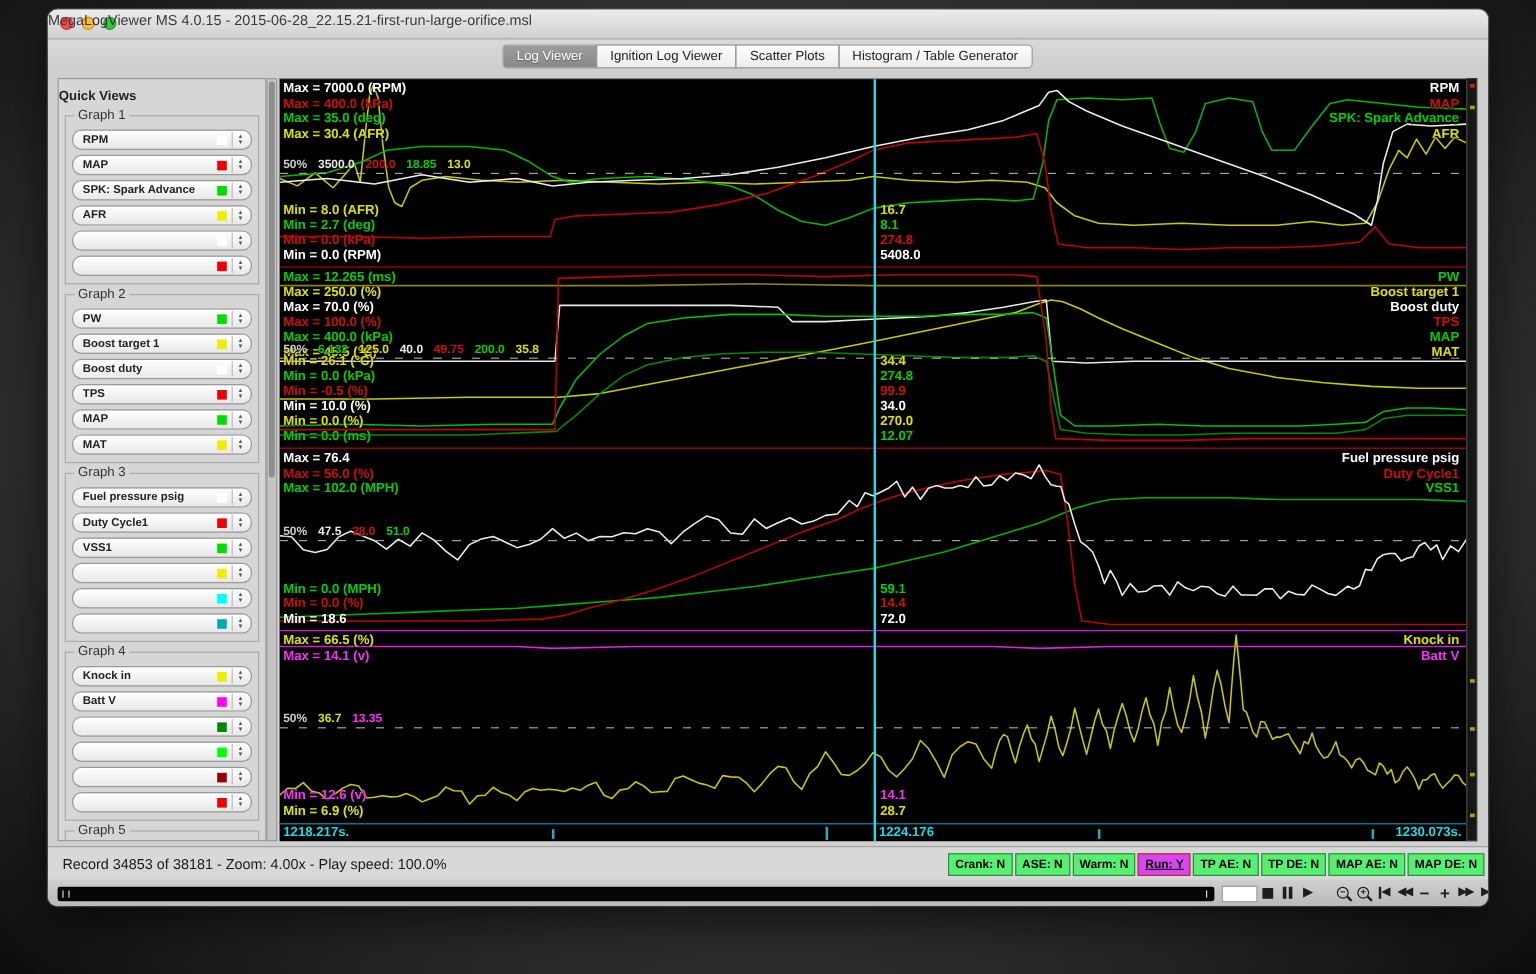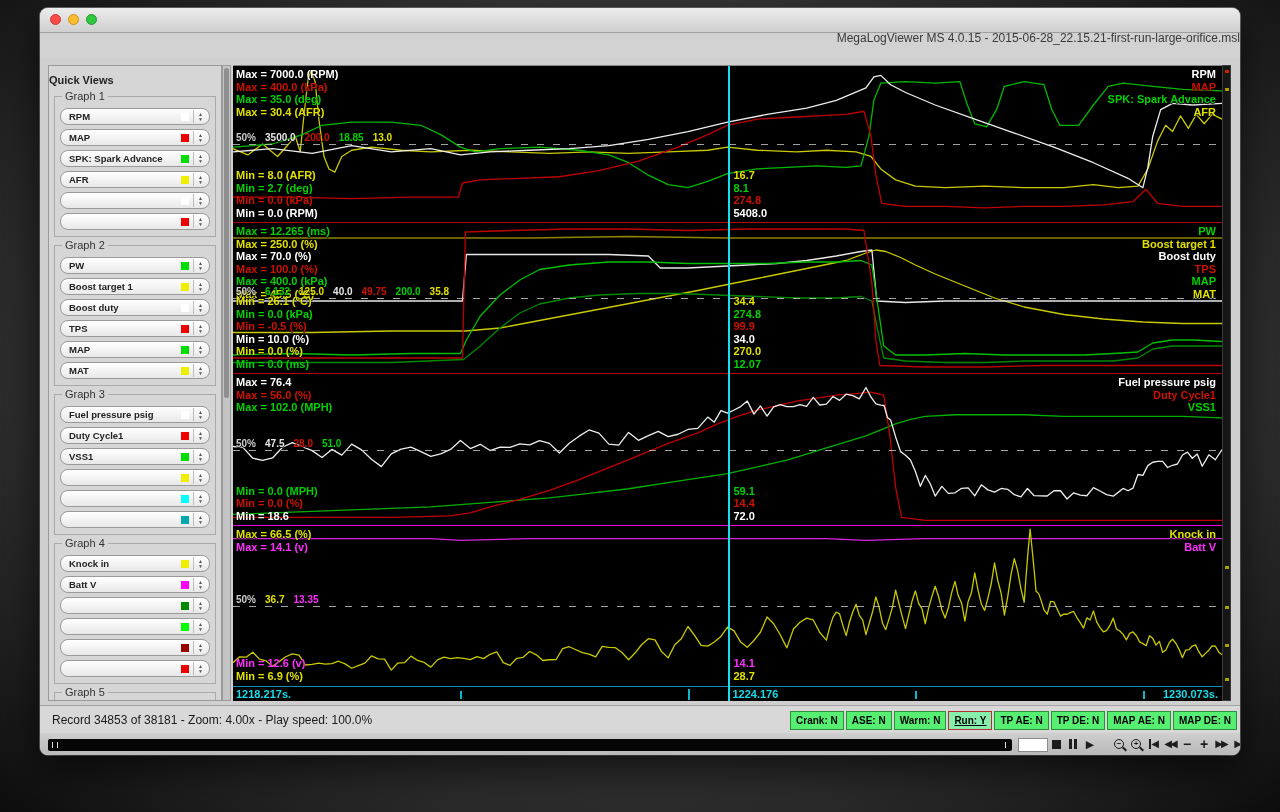--- a/index.html
+++ b/index.html
@@ -4,21 +4,21 @@
 <style>
   html,body{margin:0;padding:0;background:#000;}
   .screen{position:relative;width:1280px;height:812px;overflow:hidden;
     background:radial-gradient(ellipse at 50% 45%, #5a5a5a 0%, #3c3c3c 55%, #0d0d0d 100%);
     font-family:"Liberation Sans",sans-serif;}
   .window{position:absolute;left:40px;top:8px;width:1200px;height:747px;border-radius:8px;
     background:#d2d2d2;box-shadow:0 14px 44px rgba(0,0,0,.75), 0 0 0 1px #6f6f6f;overflow:hidden;}
   
   .titlebar{position:absolute;left:0;top:0;width:100%;height:24px;
     background:linear-gradient(#ececec,#cfcfcf);border-bottom:1px solid #9f9f9f;}
-  .title{position:absolute;left:0;right:0;top:23px;text-align:right;font-size:12px;color:#3a3a3a;}
+  .title{position:absolute;left:0;right:0;top:2px;text-align:left;font-size:12px;color:#3a3a3a;}
   .lights{position:absolute;left:10px;top:6px;display:flex;gap:7px;}
   .light{width:11px;height:11px;border-radius:50%;}
   .light.r{background:#fb4a47;border:1px solid #c63a36;box-sizing:border-box}
   .light.y{background:#fdbc2f;border:1px solid #c98f1c;box-sizing:border-box}
   .light.g{background:#2fc93f;border:1px solid #24962f;box-sizing:border-box}
   
   .tabbar{position:absolute;left:0;top:25px;width:100%;height:26px;background:linear-gradient(#d9d9d9,#cdcdcd);}
   .tabs{position:absolute;left:50%;top:4px;transform:translateX(-50%);display:flex;}
   .tab{padding:3px 11px;font-size:11px;color:#222;background:linear-gradient(#fdfdfd,#ececec);
     border:1px solid #9c9c9c;margin-left:-1px;white-space:nowrap;}
@@ -66,21 +66,21 @@
   .tick{position:absolute;top:4px;width:2px;height:8px;background:#0fb7cc;}
   .g-scroll{position:absolute;left:1182px;top:6px;width:9px;height:636px;background:#161616;
     border:1px solid #3a3a3a;box-sizing:border-box;}
   .g-scroll span{position:absolute;left:2px;width:4px;height:3px;display:block;}
   
   .statusbar{position:absolute;left:0;top:697px;width:100%;height:28px;background:#d8d8d8;
     border-top:1px solid #a2a2a2;box-sizing:border-box;}
   .rec{position:absolute;left:12px;top:7px;font-size:12px;color:#1a1a1a;}
   .badges{position:absolute;right:3px;top:5px;display:flex;gap:2px;}
   .badge{font-size:10px;font-weight:bold;color:#000;padding:3px 5px;border:1px solid #2c8f3c;background:#57ef71;white-space:nowrap;}
-  .badge.red{background:#86efac;border-color:#b23030;text-decoration:underline;}
+  .badge.red{background:#d946ef;border-color:#b23030;text-decoration:underline;}
   
   .controlbar{position:absolute;left:0;top:725px;width:100%;height:22px;background:linear-gradient(#cfcfcf,#b9b9b9);}
   .scrubber{position:absolute;left:8px;top:6px;width:964px;height:12px;background:#050505;border-radius:2px;}
   .scrubber i{position:absolute;top:3px;width:1px;height:6px;background:#ddd;}
   .frame-input{position:absolute;left:978px;top:5px;width:24px;height:12px;border:1px solid #8b8b8b;
     background:#fff;font-size:9px;padding:0 2px;}
   .transport{position:absolute;left:1008px;top:2px;display:flex;align-items:center;height:18px;}
   .tbtn{min-width:16px;height:16px;display:flex;align-items:center;justify-content:center;cursor:default;color:#1d1d1d;margin-right:1px;}
   .tbtn.gap{margin-left:12px;}
   .sq{width:9px;height:9px;background:#1d1d1d;}
@@ -102,20 +102,28 @@
 
     <div class="titlebar">
       <div class="lights">
         <span class="light r"></span>
         <span class="light y"></span>
         <span class="light g"></span>
       </div>
       <div class="title">MegaLogViewer MS 4.0.15 - 2015-06-28_22.15.21-first-run-large-orifice.msl</div>
     </div>
 
+    <div class="tabbar">
+      <div class="tabs">
+        <div class="tab sel">Log Viewer</div>
+        <div class="tab">Ignition Log Viewer</div>
+        <div class="tab">Scatter Plots</div>
+        <div class="tab">Histogram / Table Generator</div>
+      </div>
+    </div>
 
     <div class="content">
       <div class="sidebar">
         <div class="sb-title">Quick Views</div>
         <div id="groups">
             <div class="group">
               <div class="gtitle">Graph 1</div>
               <div class="crow">
                 <span class="clabel">RPM</span>
                 <span class="swatch" style="background: rgb(255, 255, 255);"></span>

